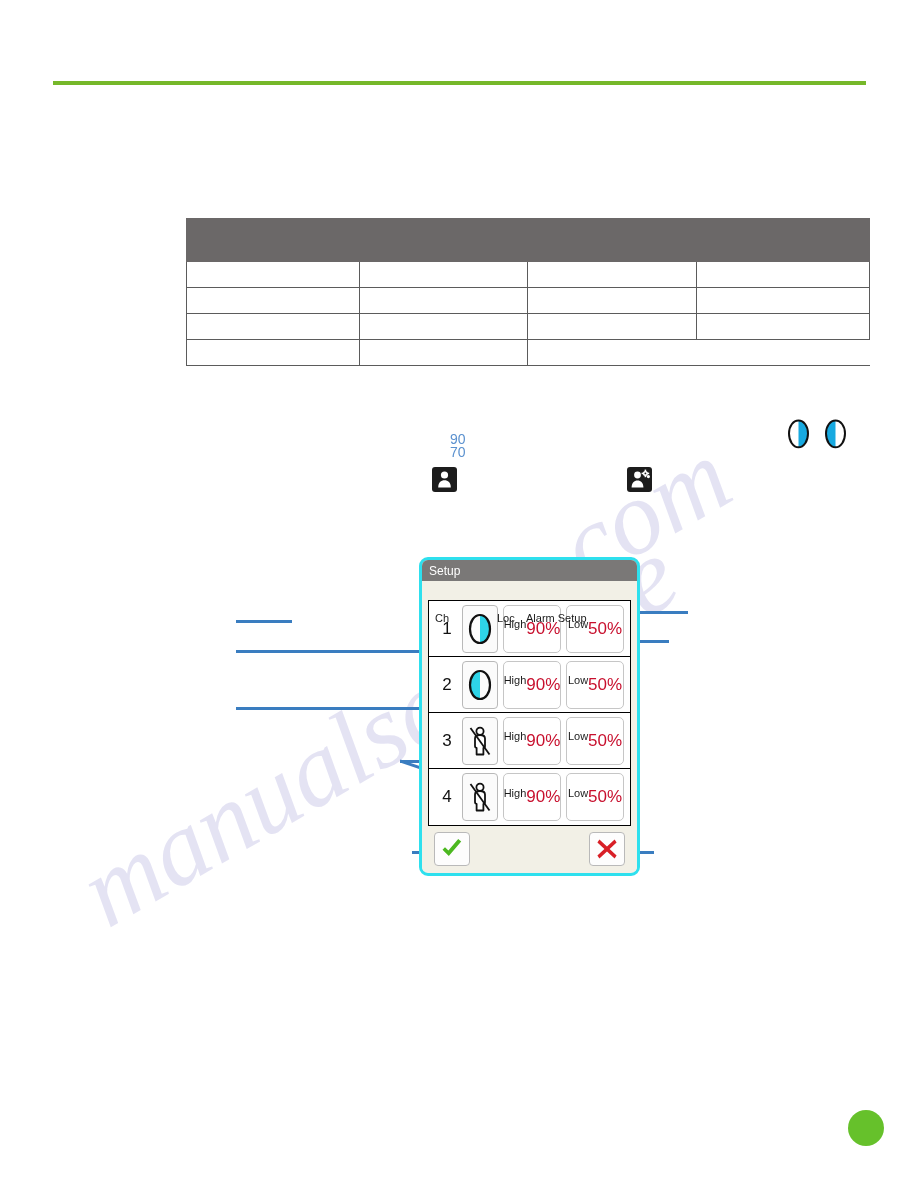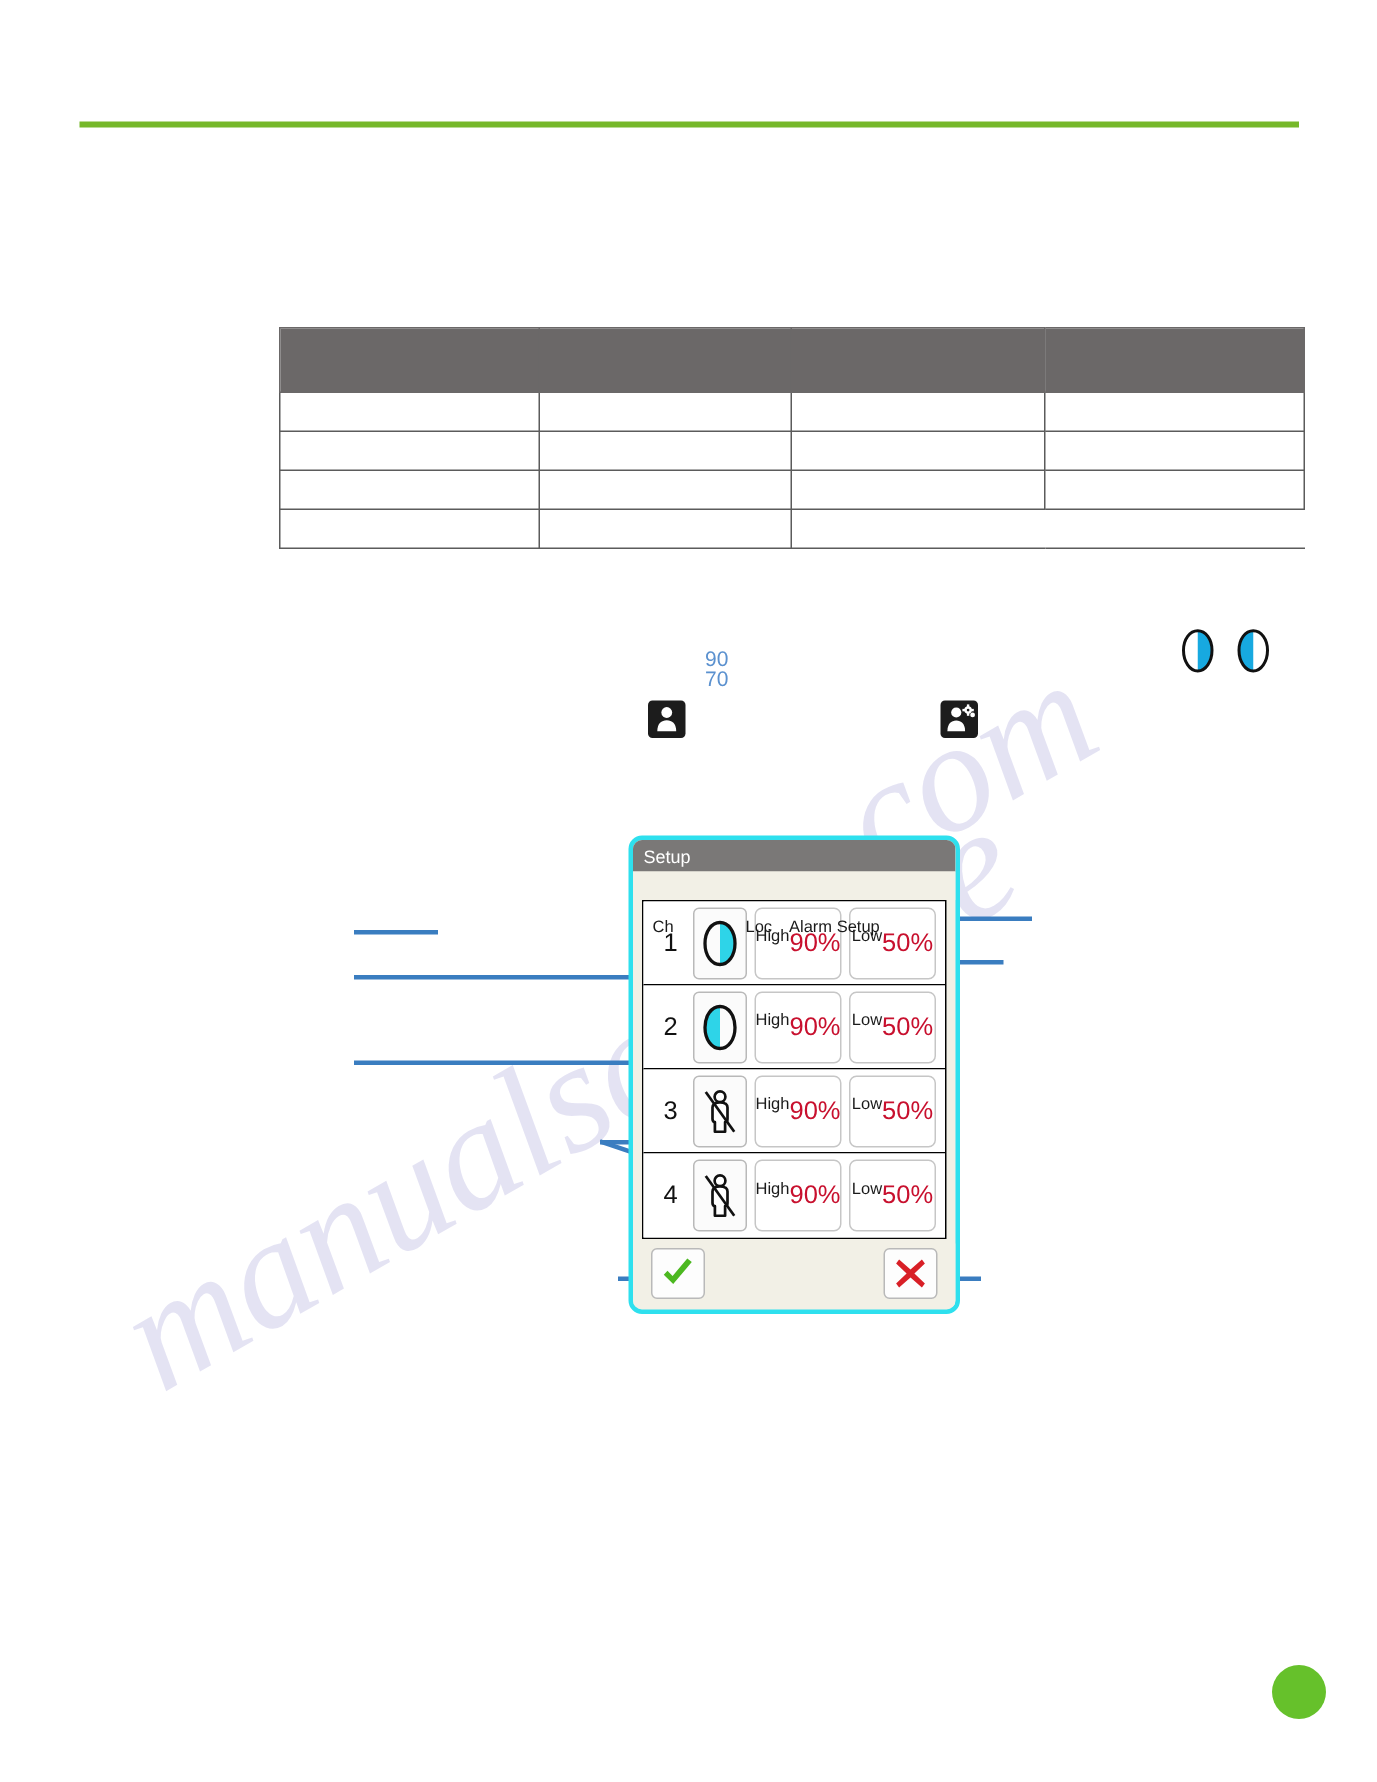--- a/index.html
+++ b/index.html
@@ -88,21 +88,21 @@
   .glyph-badge {
     position: absolute;
     background: #1c1c1c;
     border-radius: 3px;
     z-index: 4;
   }
   .glyph-badge svg { display: block; }
 
   #limits-readout {
     position: absolute;
-    left: 470px;
+    left: 450px;
     top: 433px;
     z-index: 4;
     font-family: "Liberation Sans", sans-serif;
     font-size: 14px;
     line-height: 13px;
     color: #5b91cf;
     letter-spacing: 0px;
   }
   #limits-readout div { display: block; }
 

